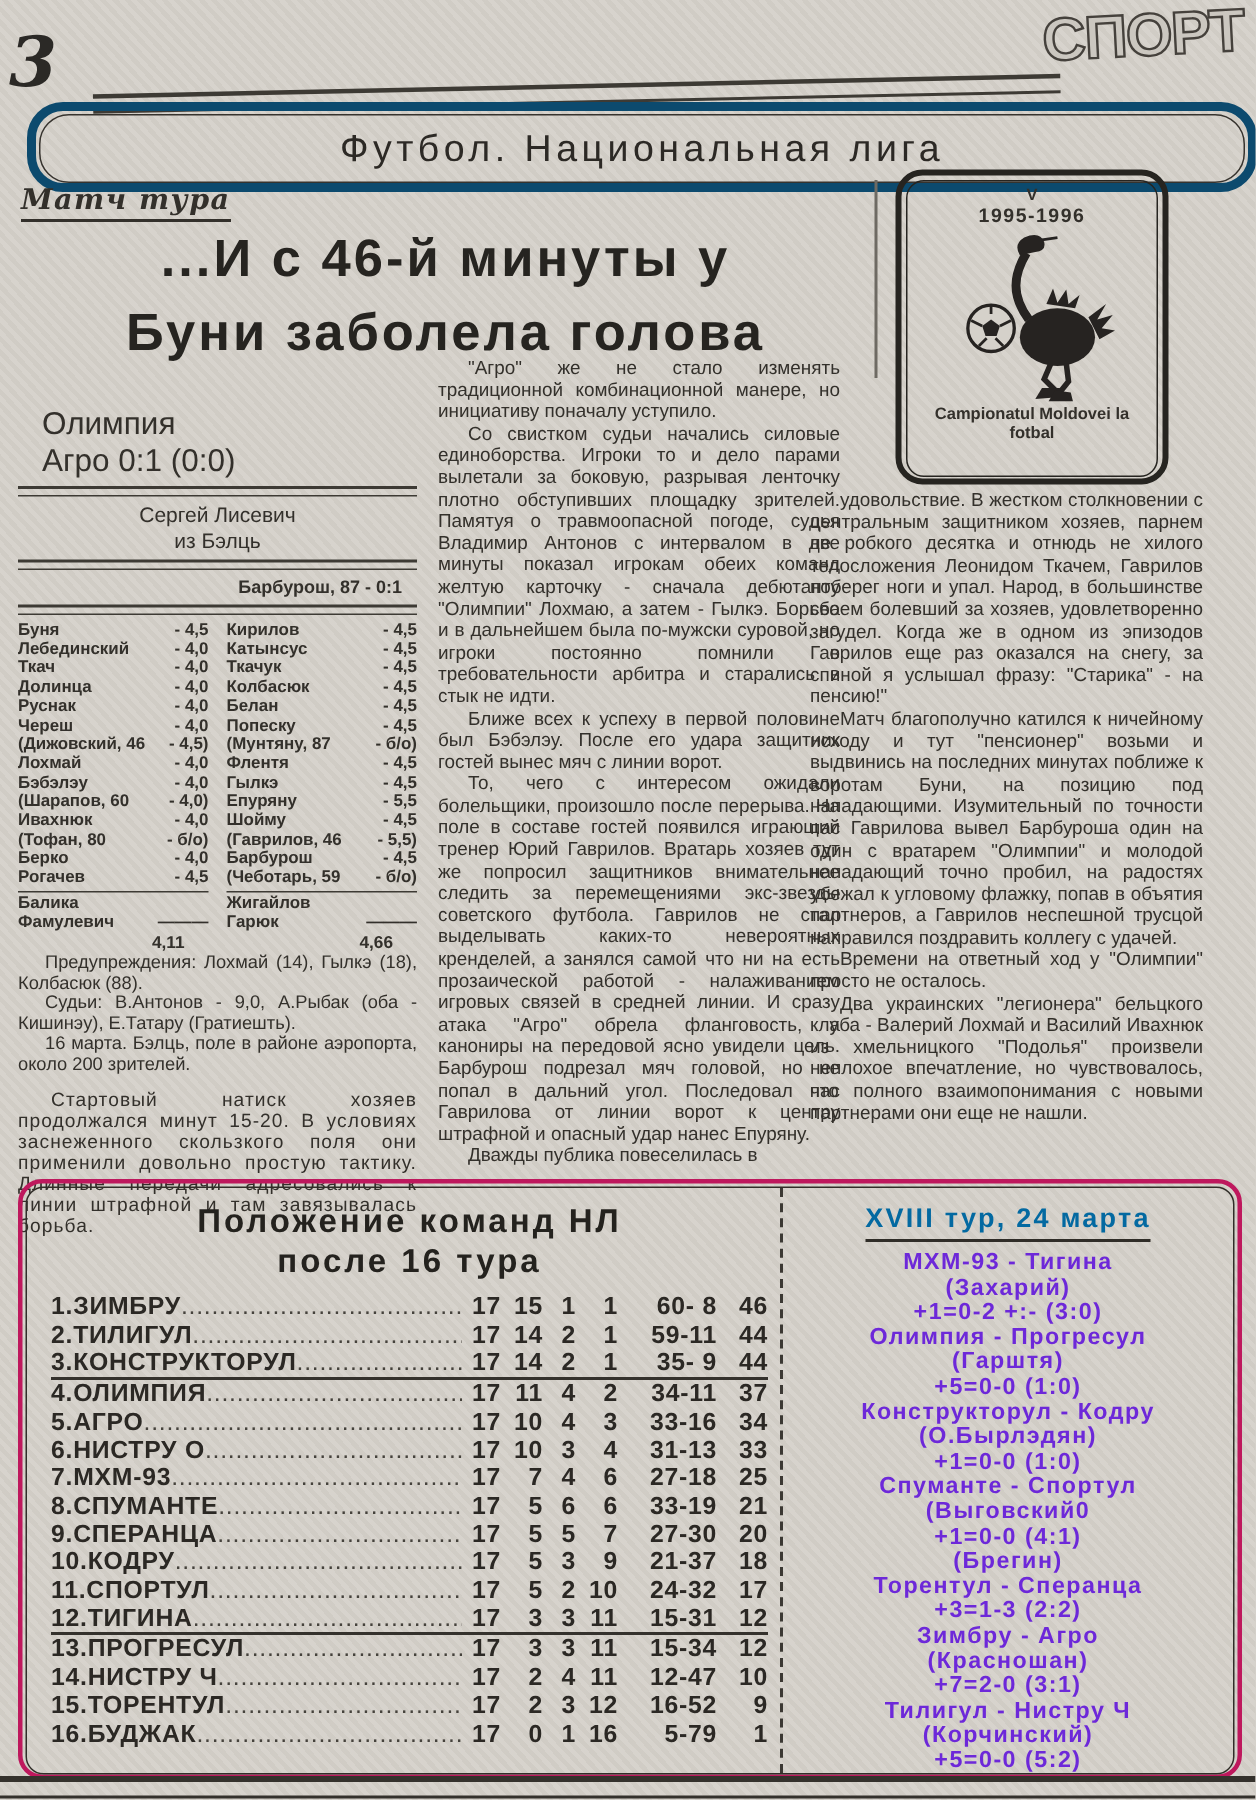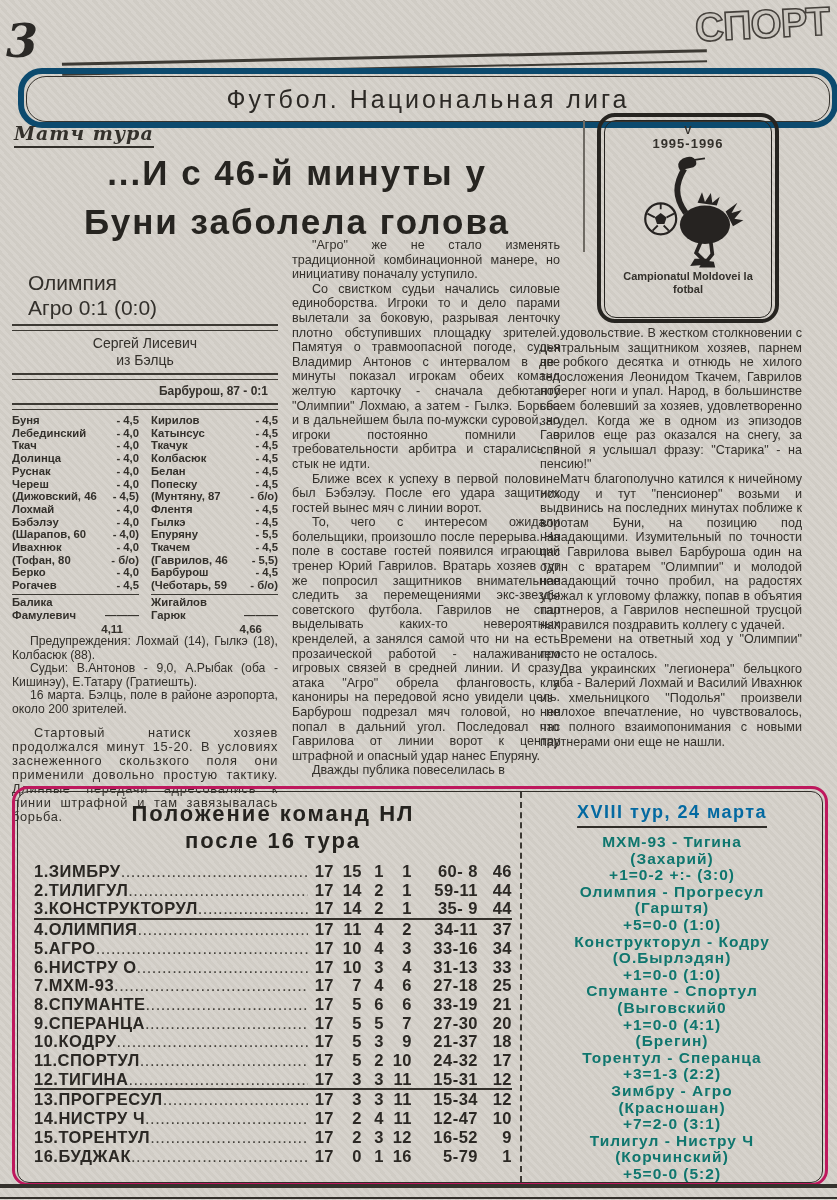--- a/index.html
+++ b/index.html
@@ -68,21 +68,21 @@
   .st-team{white-space:nowrap;}
   .st-dots{flex:1;overflow:hidden;white-space:nowrap;font-weight:400;color:#45423c;}
   .st-p,.st-w,.st-d,.st-l,.st-pts{text-align:right;}
   .st-p{width:26px;} .st-w{width:28px;} .st-d{width:22px;} .st-l{width:28px;}
   .st-goals{width:66px;text-align:right;white-space:pre;}
   .st-pts{width:34px;}
 
   .fixtures{flex:1;border-left:2.5px dashed #3b3833;padding:10px 6px 0 6px;text-align:center;}
   .fx-title{display:inline-block;font-size:18px;font-weight:700;letter-spacing:1.5px;
             border-bottom:2.2px solid #302d28;padding-bottom:3px;margin-bottom:6px;color:#0369a1;}
-  .fx-item div{font-size:15.5px;font-weight:700;letter-spacing:1px;line-height:16.6px;color:#0f766e;}
+  .fx-item div{font-size:15.5px;font-weight:700;letter-spacing:1px;line-height:16.6px;color:#6d28d9;}
 
   .botrule{left:0;top:1184px;width:837px;height:9px;border-top:4px solid #34312c;border-bottom:2.5px solid #34312c;}
 </style>
 </head>
 <body>
 
 <div class="noise"></div>
 
 <div class="abs pagenum">3</div>
 <div class="abs toprule"></div>
@@ -275,21 +275,21 @@
             <span>Гылкэ</span>
             <span>- 4,5</span>
           </div>
 
           <div class="rt-row">
             <span>Епуряну</span>
             <span>- 5,5</span>
           </div>
 
           <div class="rt-row">
-            <span>Ткачем</span>
+            <span>Шойму</span>
             <span>- 4,5</span>
           </div>
 
           <div class="rt-row">
             <span>(Гаврилов, 46</span>
             <span>- 5,5)</span>
           </div>
 
           <div class="rt-row">
             <span>Барбурош</span>

